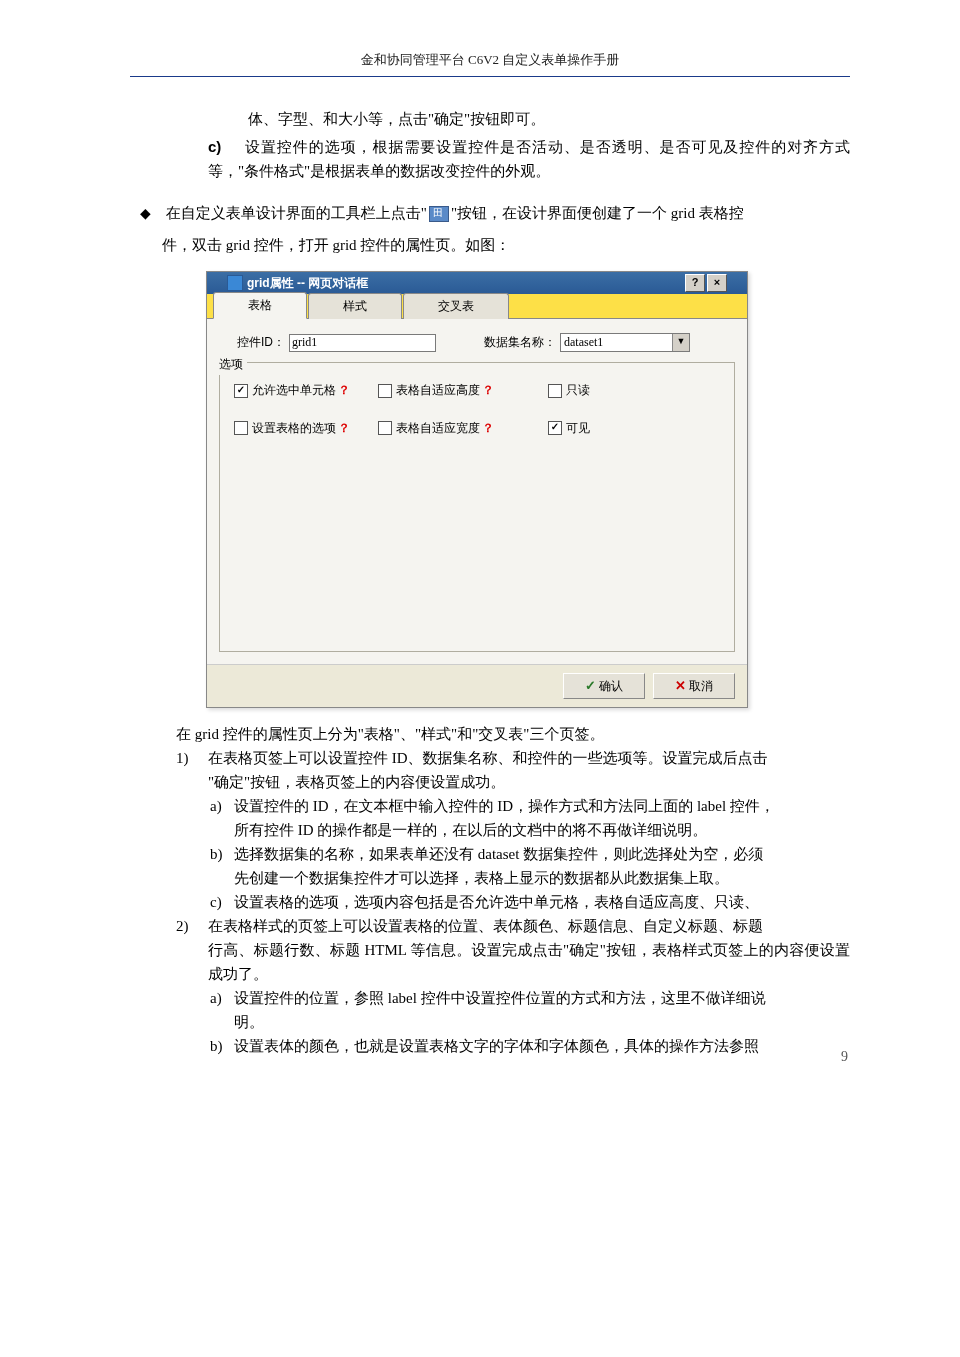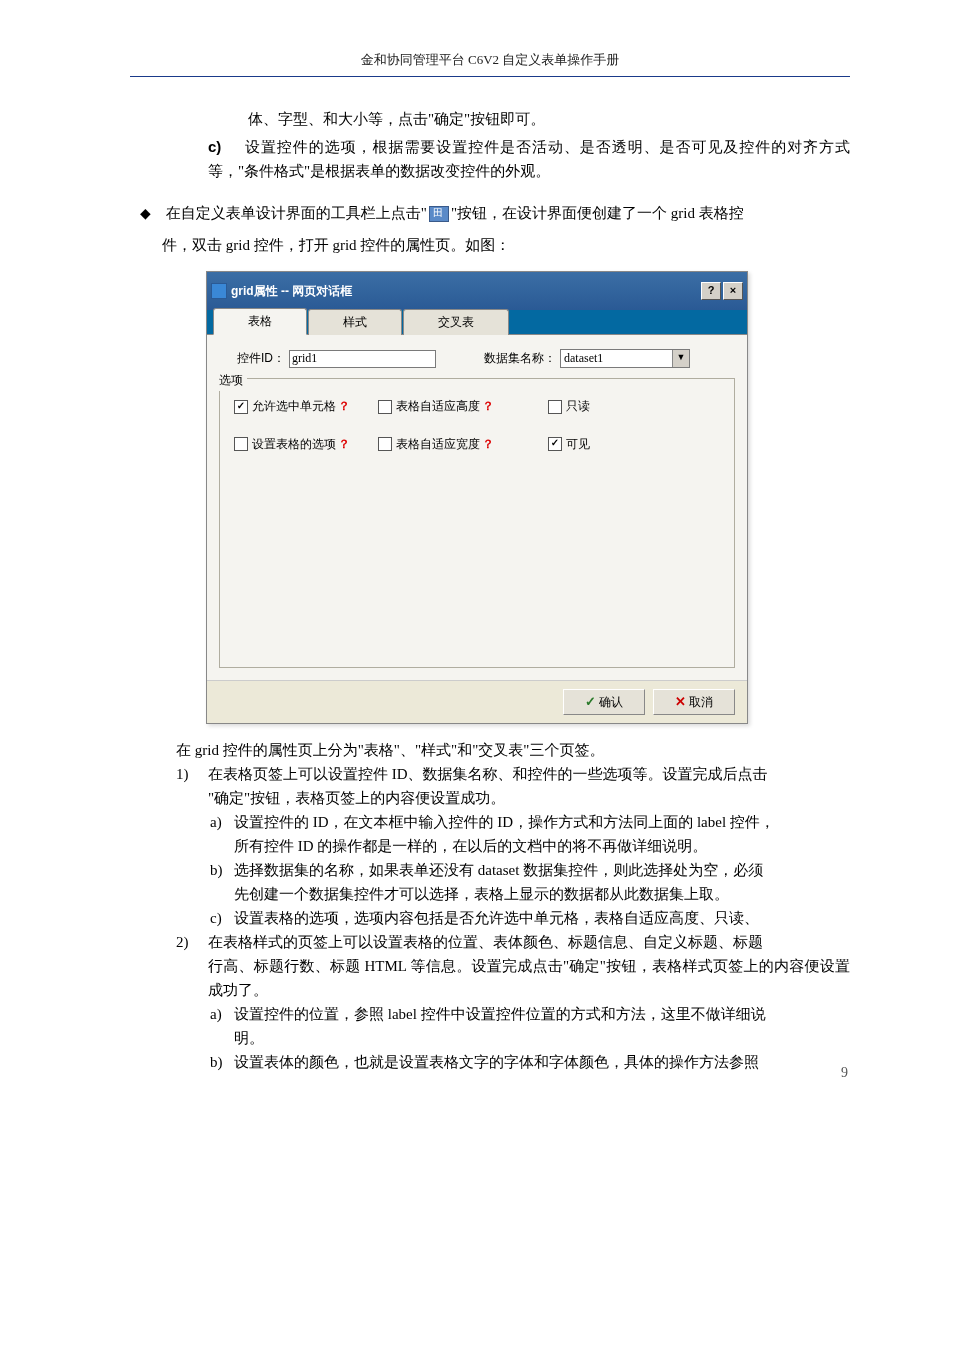--- a/index.html
+++ b/index.html
@@ -82,23 +82,23 @@
     width: 540px;
     border: 1px solid #888;
     box-shadow: 2px 2px 4px rgba(0,0,0,0.15);
     font-family: "Tahoma","SimSun",sans-serif;
     font-size: 12px;
     background: #ece9d8;
   }
   .titlebar {
     background: linear-gradient(#3b6ea5, #2a5a95);
     color: #fff;
-    height: 38px;
+    height: 22px;
     line-height: 22px;
-    padding: 0 4px;
+    padding: 0 20px;
     display: flex;
     align-items: center;
     font-weight: bold;
     font-size: 12px;
     justify-content: center;
   }
   .titlebar .tb-icon {
     width: 14px;
     height: 14px;
     background: #3a88d6;
@@ -121,21 +121,21 @@
     margin-left: 2px;
     font-size: 11px;
   }
   .dlg-body {
     background: #f5f4f0;
     padding: 0;
   }
   .tabs {
     display: flex;
     border-bottom: 1px solid #888;
-    background: #0369a1;
+    background: #fde047;
     height: 24px;
     align-items: flex-end;
     padding-left: 6px;
   }
   .tab {
     padding: 3px 34px;
     border: 1px solid #888;
     border-bottom: none;
     background: #e5e2d8;
     margin-right: 1px;

